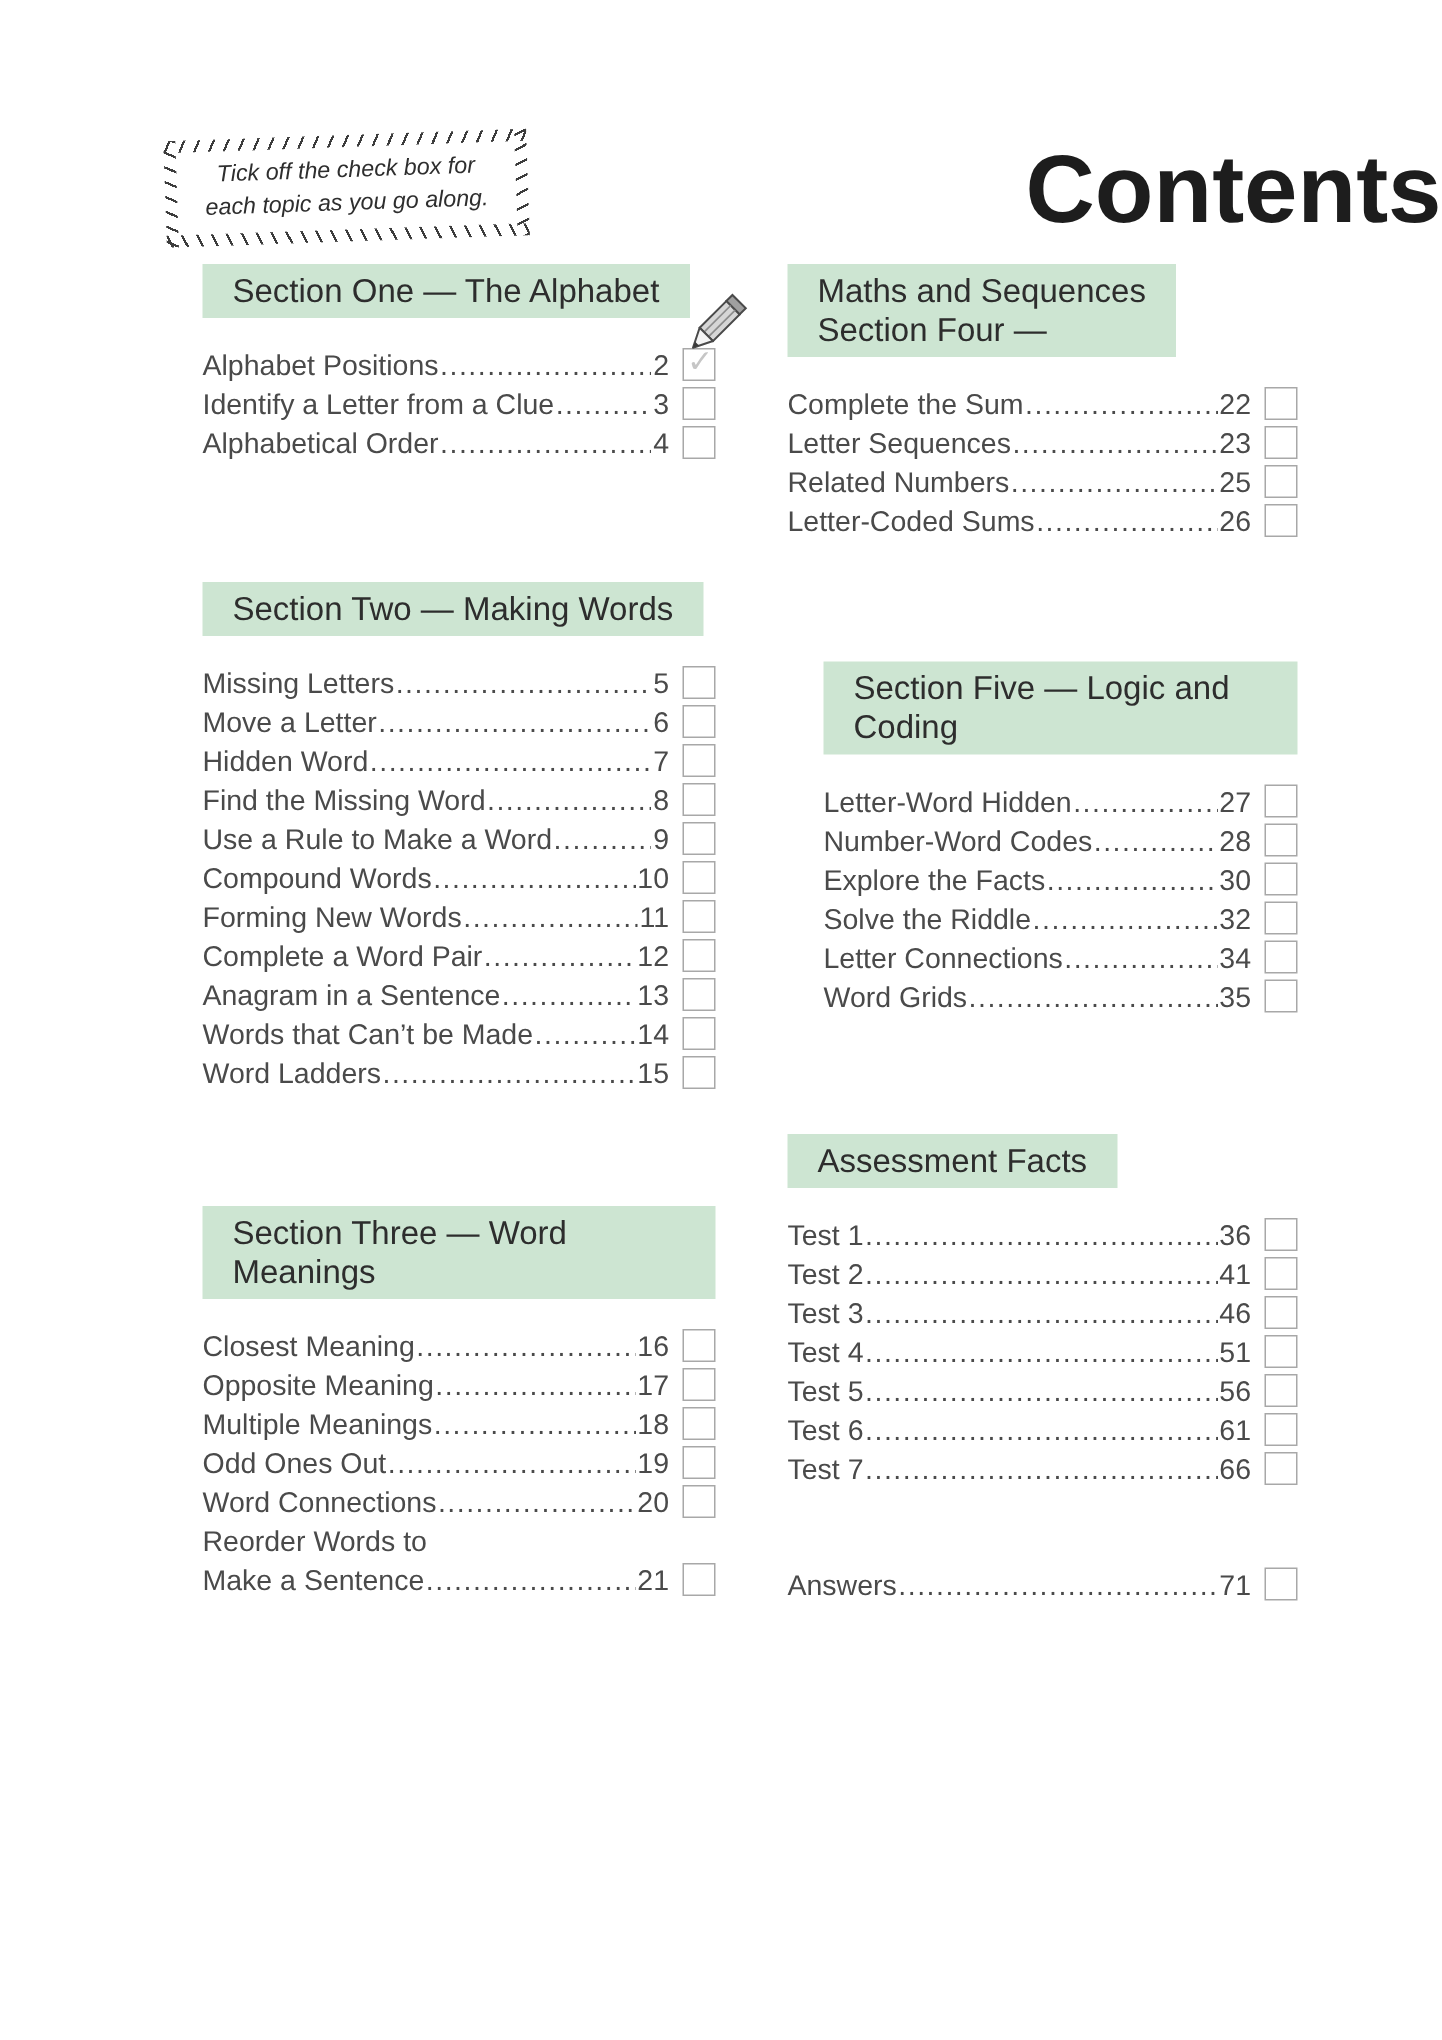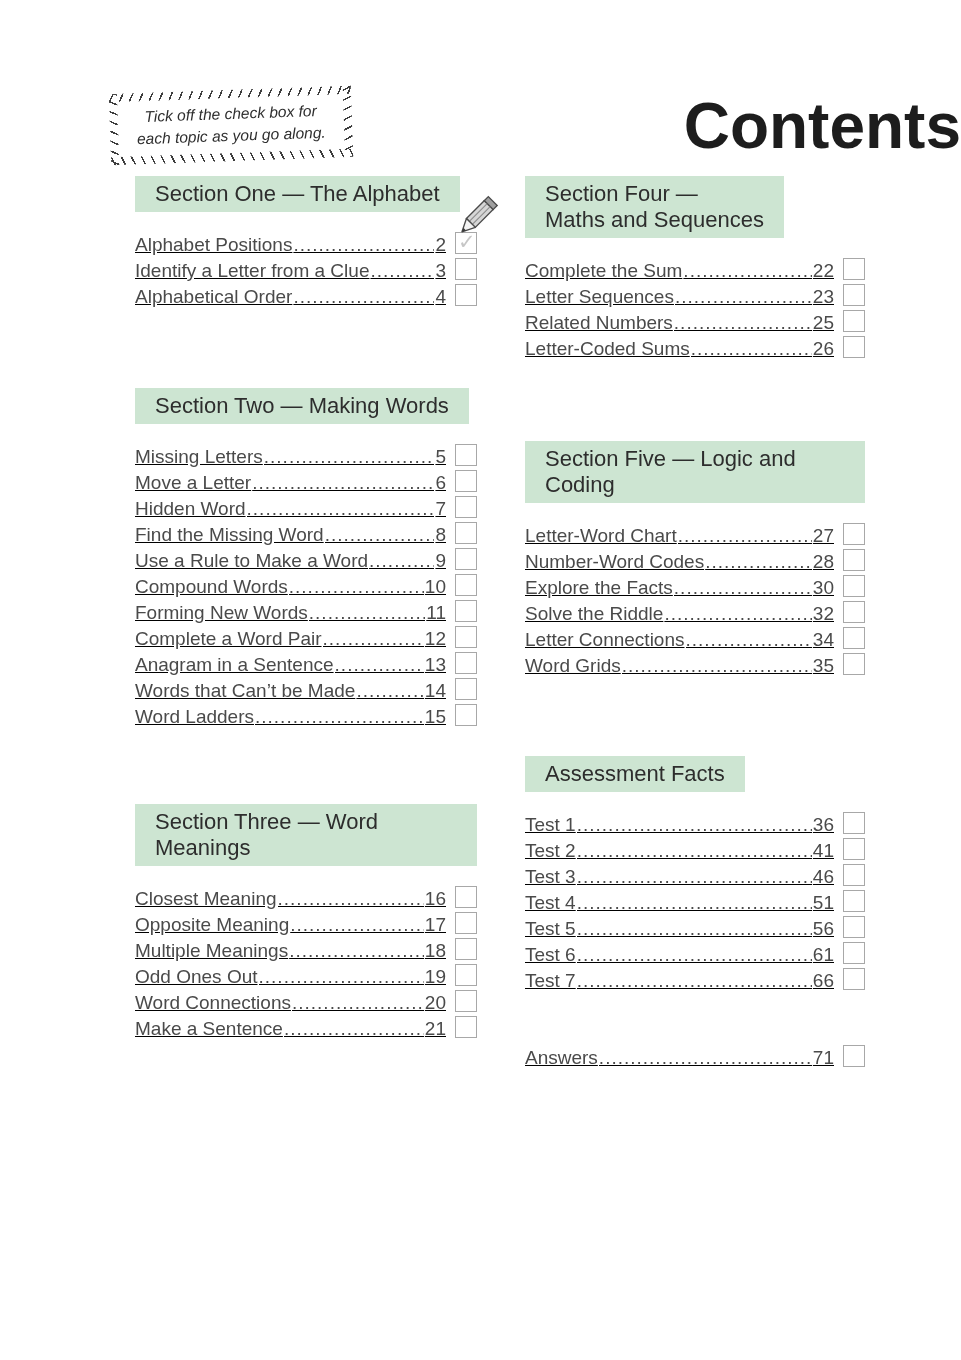--- a/index.html
+++ b/index.html
@@ -22,32 +22,32 @@
       repeating-linear-gradient(115deg,transparent 0 3px,#3c3c3c 3px 4.5px,transparent 4.5px 9px),
       repeating-linear-gradient(65deg,transparent 0 3px,#3c3c3c 3px 4.5px,transparent 4.5px 9px),
       repeating-linear-gradient(25deg,transparent 0 3px,#3c3c3c 3px 4.5px,transparent 4.5px 9px),
       repeating-linear-gradient(155deg,transparent 0 3px,#3c3c3c 3px 4.5px,transparent 4.5px 9px);
     background-size:100% 8px,100% 8px,8px 100%,8px 100%;
     background-position:top left,bottom left,top left,top right;
     background-repeat:no-repeat;
   }
   .note-line{white-space:nowrap;}
   
-  .col{position:absolute;top:176px;text-decoration:underline;}
+  .col{position:absolute;top:176px;}
   .col-left{left:135px;width:342px;}
   .col-right{left:525px;width:340px;}
   
   .section-header{
     display:inline-block;background:var(--header-bg,#cde5d2);
     padding:5px 20px;font-size:22px;color:#2d2d2d;line-height:26px;
   }
   .section-items{margin-top:18px;}
   #section-two{margin-top:80px;}
   #section-three{margin-top:76px;}
-  #section-five{margin-top:81px;}
+  #section-five{margin-top:81px;margin-left:24px;}
   #assessment-tests{margin-top:79px;}
   #back-matter{margin-top:51px;}
   
   .toc-row{display:flex;align-items:flex-end;height:26px;font-size:19px;color:#4a4a4a;}
   .toc-label{white-space:nowrap;}
   .leader{flex:1 1 auto;overflow:hidden;white-space:nowrap;margin:0 1px;color:#4a4a4a;}
   .leader::after{content:"...................................................................................................";letter-spacing:1px;}
   .page-num{white-space:nowrap;}
   .checkbox{
     flex:none;align-self:center;box-sizing:border-box;
@@ -189,29 +189,32 @@
             <span class="page-num">19</span>
             <span class="checkbox"></span>
           </div>
           <div class="toc-row">
             <span class="toc-label">Word Connections</span>
             <span class="leader"></span>
             <span class="page-num">20</span>
             <span class="checkbox"></span>
           </div>
           <div class="toc-row">
+            <span class="toc-label">Reorder Words to</span>
+          </div>
+          <div class="toc-row">
             <span class="toc-label">Make a Sentence</span>
             <span class="leader"></span>
             <span class="page-num">21</span>
             <span class="checkbox"></span>
           </div>
         </div></div>
     </div>
   <div class="col col-right">
-      <div class="section" id="section-four"><div class="section-header"><div class="header-line">Section Four —</div><div class="header-line">Maths and Sequences</div></div><div class="section-items">
+      <div class="section" id="section-four"><div class="section-header"><div class="header-line">Maths and Sequences</div><div class="header-line">Section Four —</div></div><div class="section-items">
           <div class="toc-row">
             <span class="toc-label">Complete the Sum</span>
             <span class="leader"></span>
             <span class="page-num">22</span>
             <span class="checkbox"></span>
           </div>
           <div class="toc-row">
             <span class="toc-label">Letter Sequences</span>
             <span class="leader"></span>
             <span class="page-num">23</span>
@@ -225,21 +228,21 @@
           </div>
           <div class="toc-row">
             <span class="toc-label">Letter-Coded Sums</span>
             <span class="leader"></span>
             <span class="page-num">26</span>
             <span class="checkbox"></span>
           </div>
         </div></div>
       <div class="section" id="section-five"><div class="section-header"><div class="header-line">Section Five — Logic and Coding</div></div><div class="section-items">
           <div class="toc-row">
-            <span class="toc-label">Letter-Word Chart</span>
+            <span class="toc-label">Letter-Word Hidden</span>
             <span class="leader"></span>
             <span class="page-num">27</span>
             <span class="checkbox"></span>
           </div>
           <div class="toc-row">
             <span class="toc-label">Number-Word Codes</span>
             <span class="leader"></span>
             <span class="page-num">28</span>
             <span class="checkbox"></span>
           </div>

